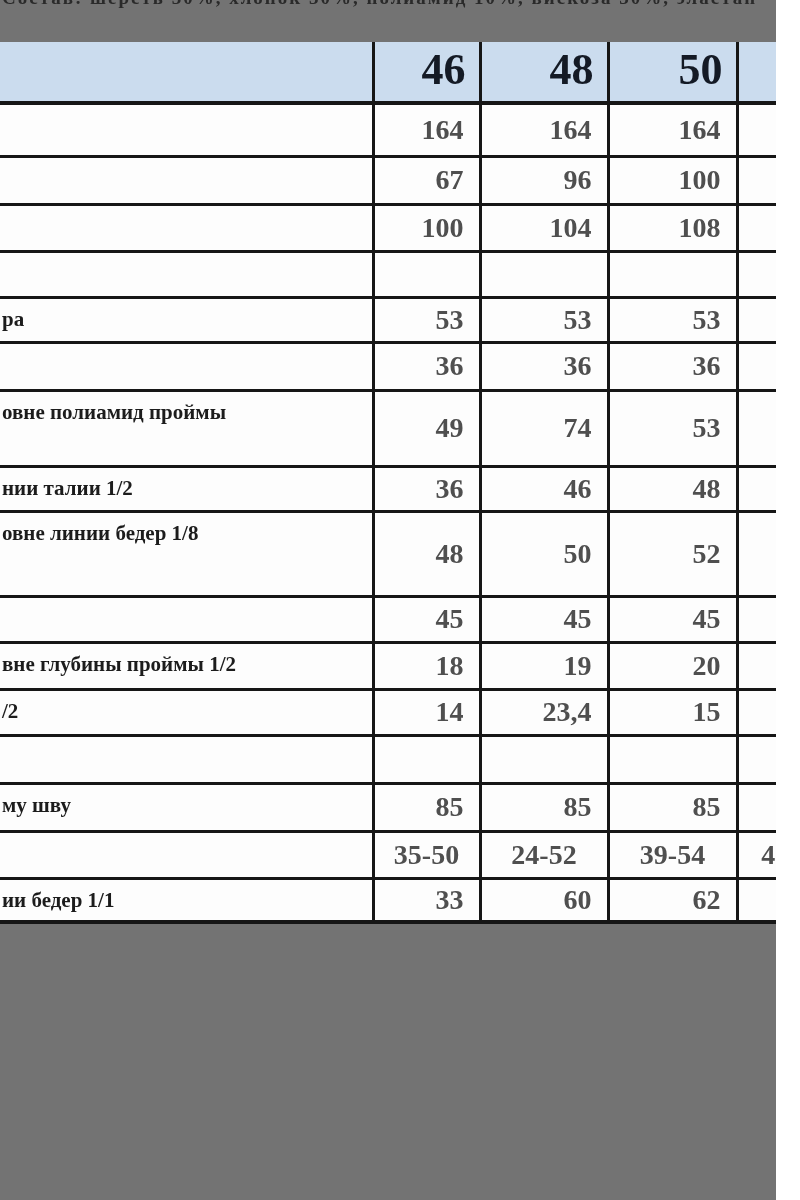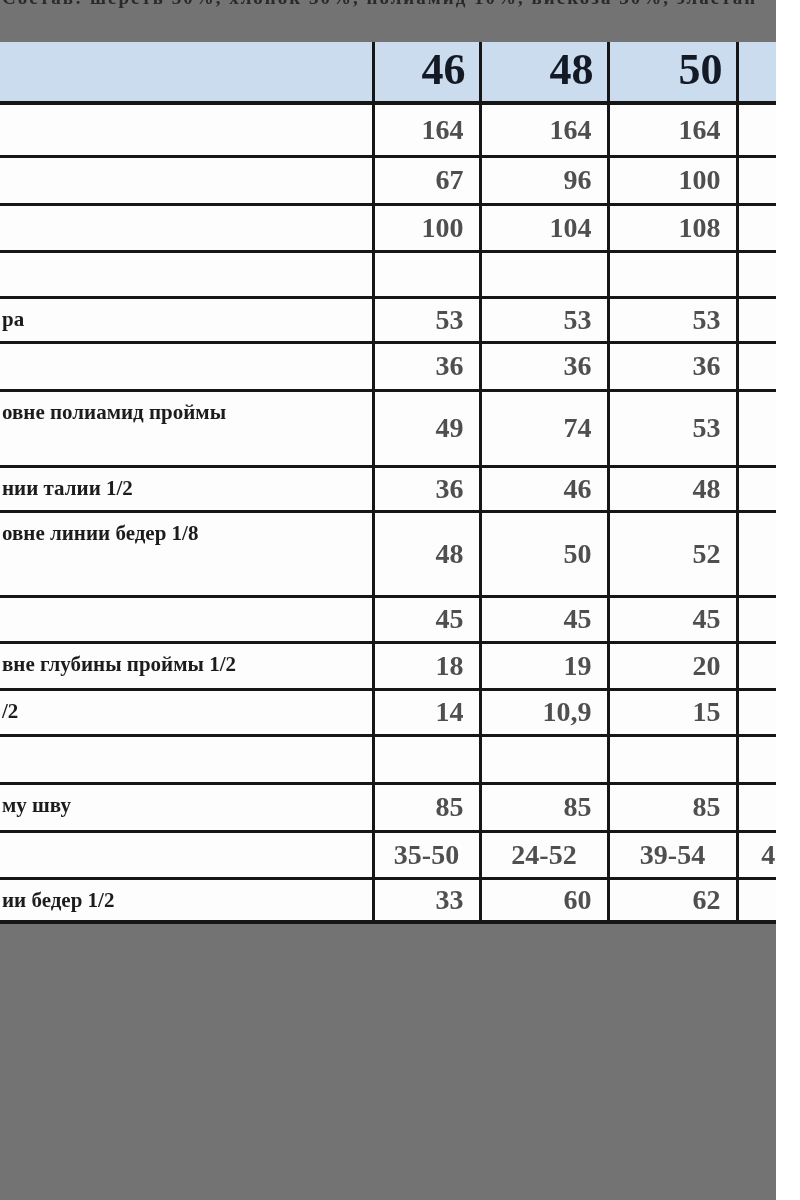--- a/index.html
+++ b/index.html
@@ -170,21 +170,21 @@
         <tr>
           <td class="label">вне глубины проймы 1/2</td>
           <td class="val">18</td>
           <td class="val">19</td>
           <td class="val">20</td>
           <td class="val"></td>
         </tr>
         <tr>
           <td class="label">/2</td>
           <td class="val">14</td>
-          <td class="val">10,9</td>
+          <td class="val">23,4</td>
           <td class="val">15</td>
           <td class="val">15,5</td>
         </tr>
         <tr>
           <td class="label"></td>
           <td class="val"></td>
           <td class="val"></td>
           <td class="val"></td>
           <td class="val"></td>
         </tr>
@@ -196,21 +196,21 @@
           <td class="val"></td>
         </tr>
         <tr class="center">
           <td class="label"></td>
           <td class="val">35-50</td>
           <td class="val">24-52</td>
           <td class="val">39-54</td>
           <td class="val">41-56</td>
         </tr>
         <tr>
-          <td class="label">ии бедер 1/2</td>
+          <td class="label">ии бедер 1/1</td>
           <td class="val">33</td>
           <td class="val">60</td>
           <td class="val">62</td>
           <td class="val"></td>
         </tr>
       </tbody>
   </table>
 
 </div>
 

